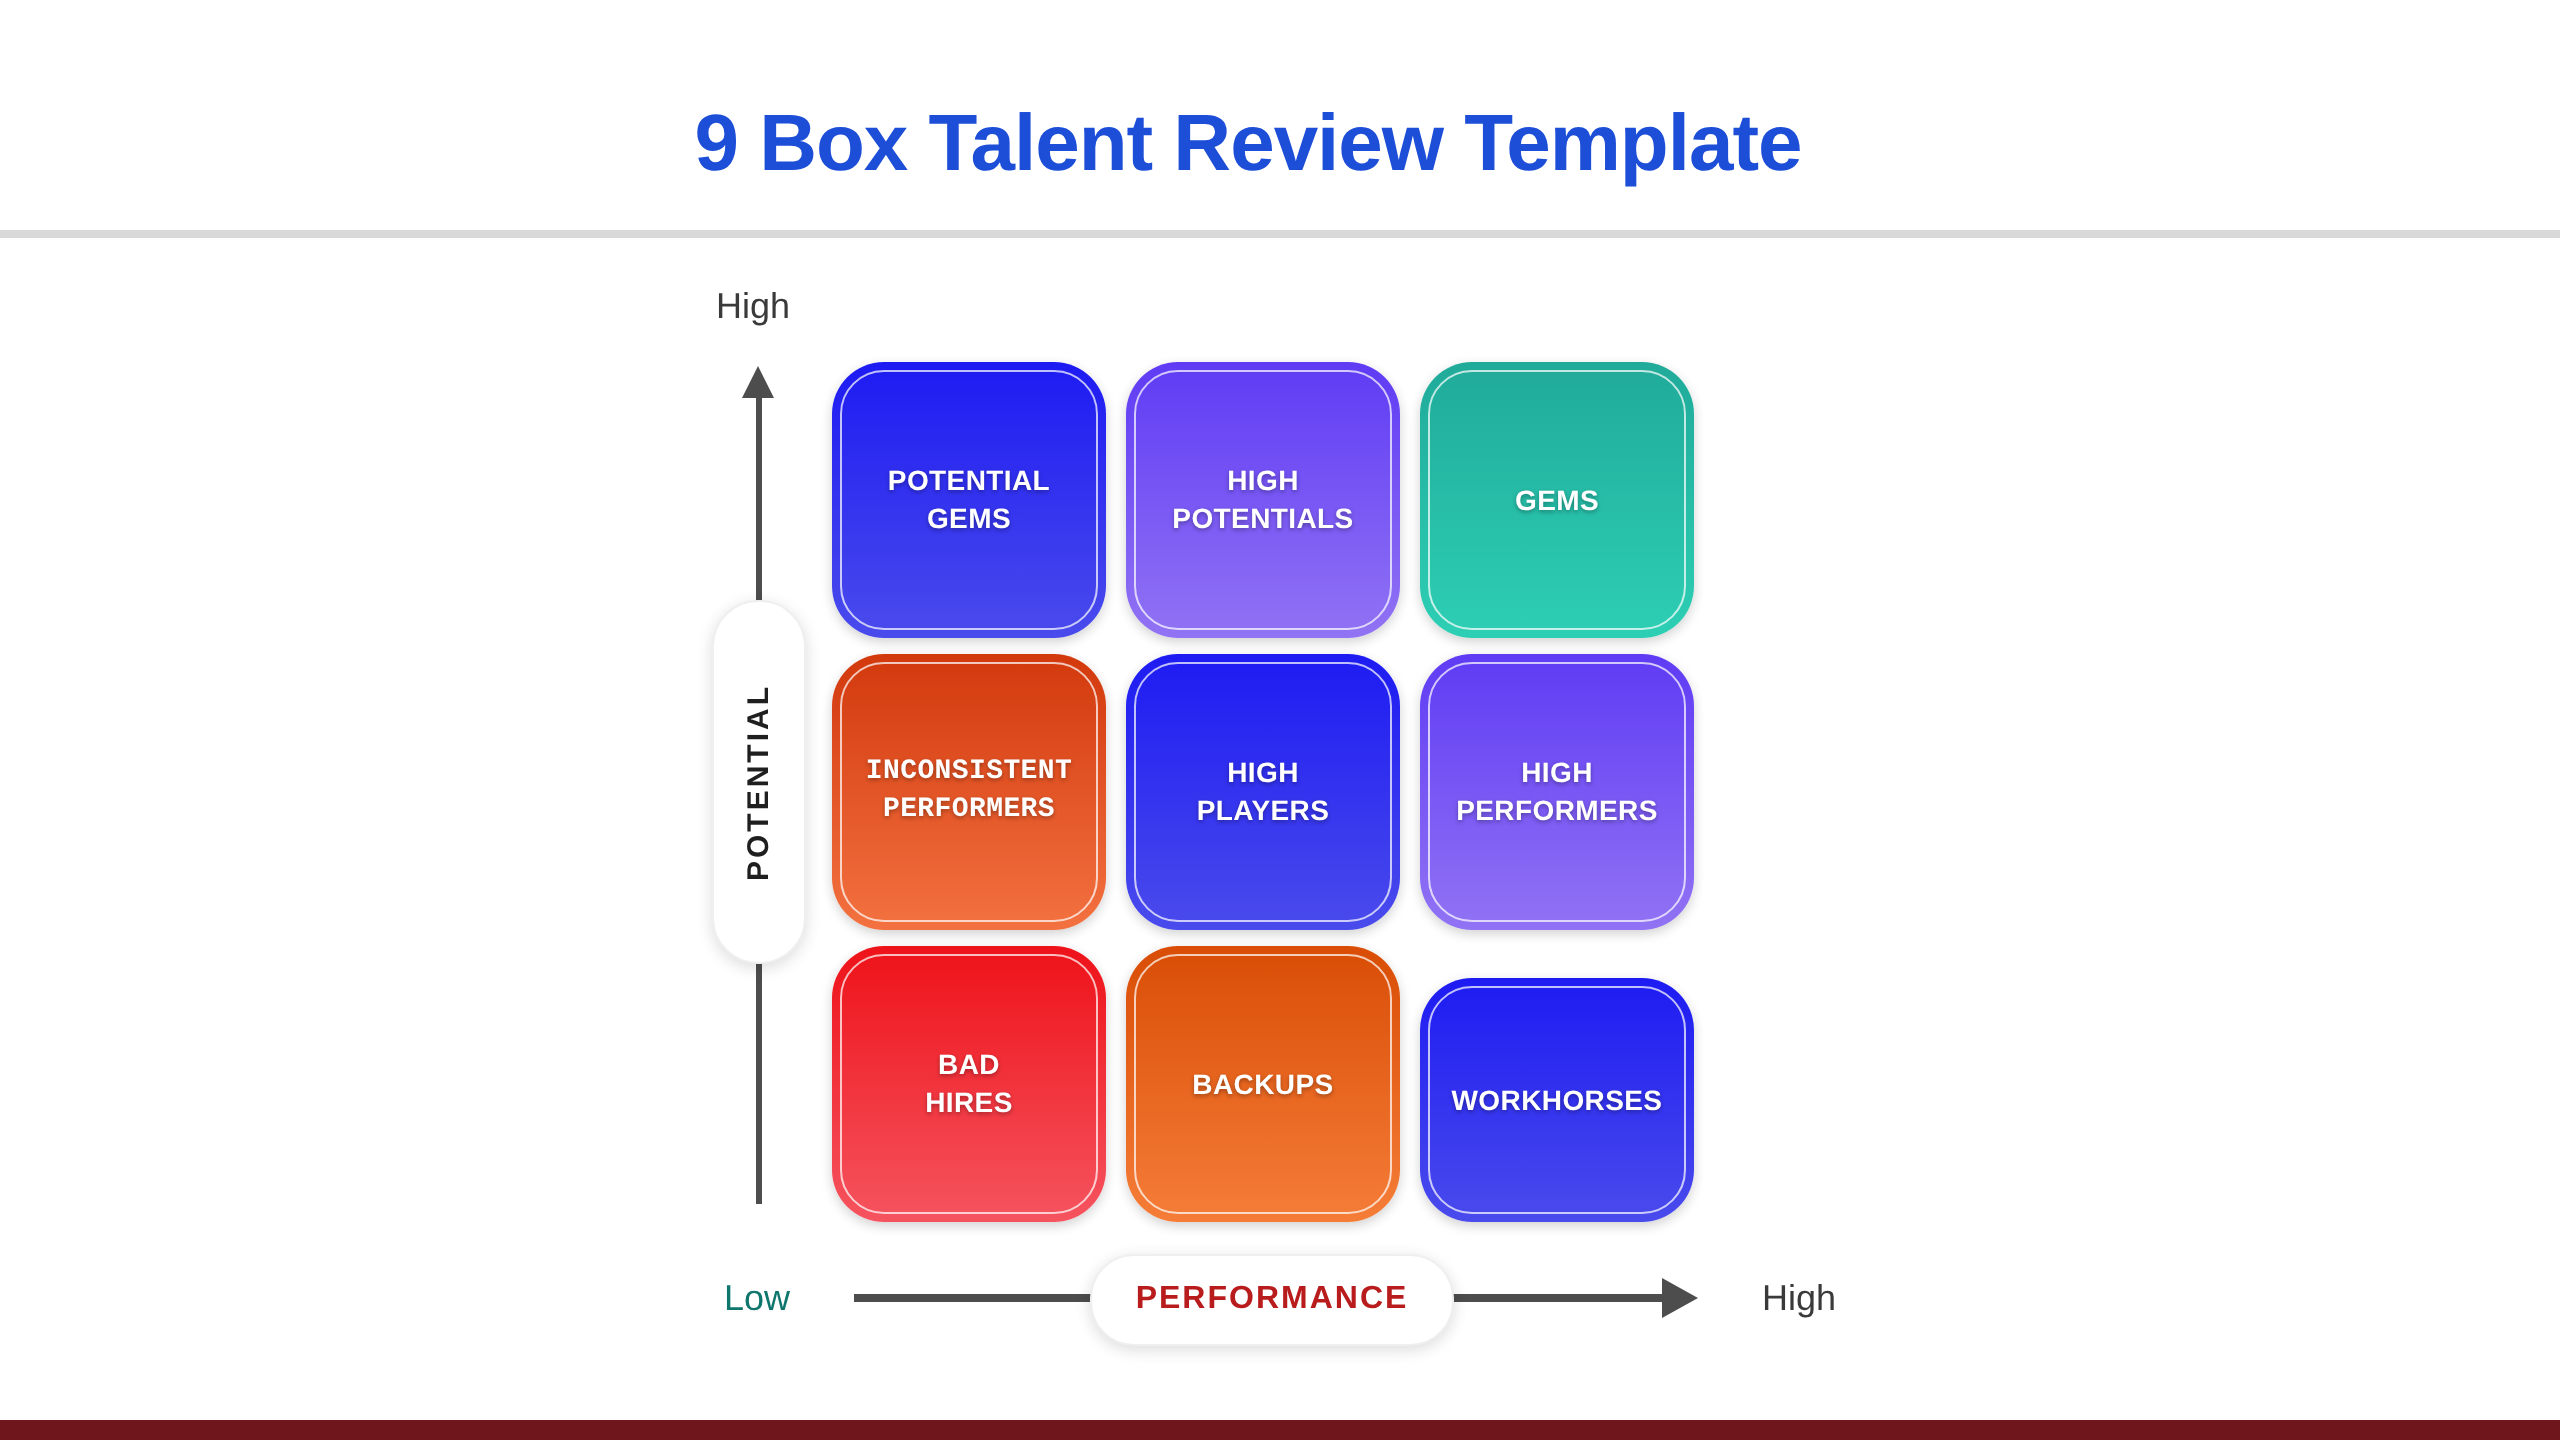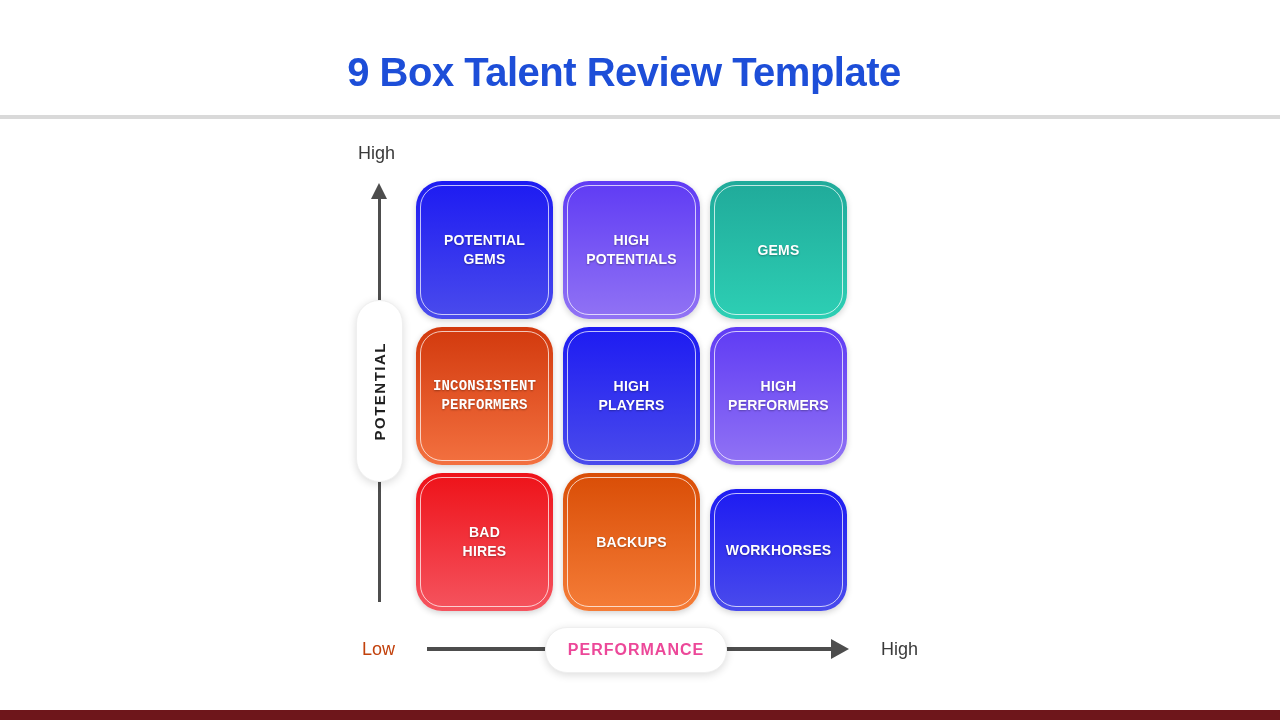--- a/index.html
+++ b/index.html
@@ -26,34 +26,34 @@
     position:absolute;left:356px;top:300px;width:45px;height:180px;
     background:#ffffff;border:1px solid #efefef;border-radius:23px;
     box-shadow:0 2px 8px rgba(0,0,0,0.14);z-index:2;
     display:flex;align-items:center;justify-content:center;
   }
   .y-pill span{
     writing-mode:vertical-rl;transform:rotate(180deg);
     font-size:15px;font-weight:bold;color:#1f1f1f;letter-spacing:1.5px;
   }
   
-  .x-low{position:absolute;left:362px;top:639px;font-size:18px;color:#c2410c;}
+  .x-low{position:absolute;left:362px;top:639px;font-size:18px;color:#0f766e;}
   .x-high{position:absolute;left:881px;top:639px;font-size:18px;color:#3a3a3a;}
   .h-arrow-line{position:absolute;left:427px;top:647px;width:406px;height:4px;background:#4d4d4d;}
   .h-arrow-head{
     position:absolute;left:831px;top:639px;width:0;height:0;
     border-top:10px solid transparent;border-bottom:10px solid transparent;
     border-left:18px solid #4d4d4d;
   }
   .x-pill{
     position:absolute;left:545px;top:627px;width:180px;height:44px;
     background:#ffffff;border:1px solid #efefef;border-radius:22px;
     box-shadow:0 2px 8px rgba(0,0,0,0.14);z-index:2;
     display:flex;align-items:center;justify-content:center;
-    font-size:16px;font-weight:bold;color:#ec4899;letter-spacing:1px;
+    font-size:16px;font-weight:bold;color:#b91c1c;letter-spacing:1px;
   }
   
   .matrix{
     position:absolute;left:416px;top:181px;width:431px;height:430px;
     display:grid;grid-template-columns:repeat(3,137px);grid-template-rows:repeat(3,138px);
     column-gap:10px;row-gap:8px;
   }
   .cell{
     position:relative;border-radius:26px;
     display:flex;align-items:center;justify-content:center;

